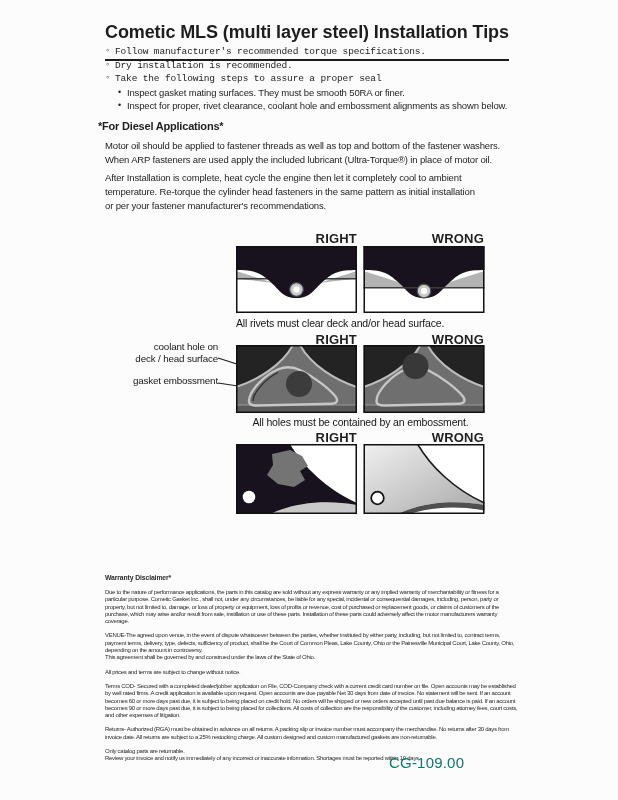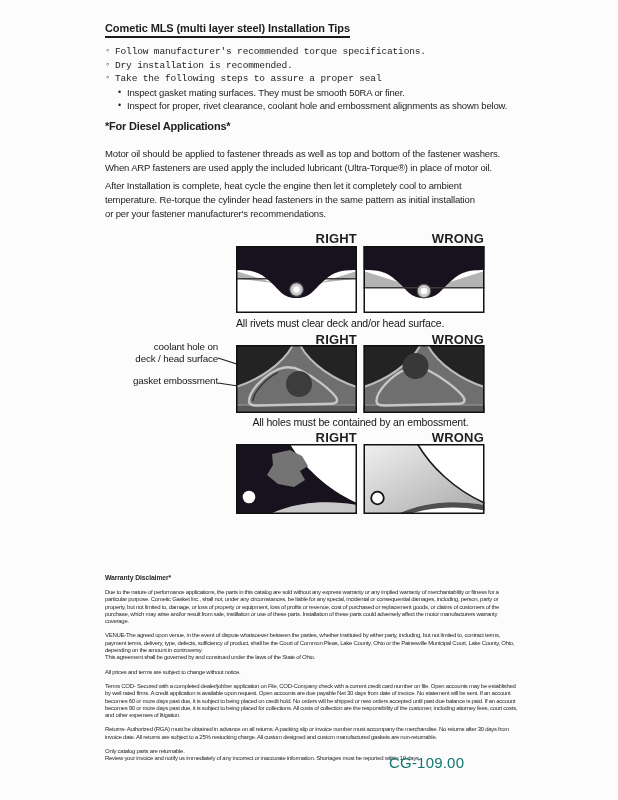--- a/index.html
+++ b/index.html
@@ -8,34 +8,34 @@
     position:relative; width:618px; height:800px;
     background:#fcfcfc; overflow:hidden;
     font-family:"Liberation Sans", sans-serif;
     color:#1d1d1d;
   }
   .abs { position:absolute; }
   .pre { white-space:pre-line; }
 
   .doc-title {
     left:105px; top:22px;
-    font-size:11px; font-weight:bold; letter-spacing:-0.1px;
-    border-bottom:2px solid #1c1c1c; padding-bottom:2px;
+    font-size:18px; font-weight:bold; letter-spacing:-0.1px;
+    border-bottom:2px solid #1c1c1c; padding-bottom:16px;
     display:inline-block;
     text-align:right;
   }
 
   .tips { left:105px; top:45px; width:430px; font-size:9.5px; letter-spacing:-0.15px; }
   .tips .item { position:relative; padding-left:10px; line-height:13.5px;font-family:Liberation Mono, monospace; }
   .tips .item::before { content:"\25E6"; position:absolute; left:0; top:0; font-size:9px; }
   .tips .subitem { position:relative; margin-left:13px; padding-left:9px; line-height:13.5px; }
   .tips .subitem::before { content:"\2022"; position:absolute; left:0; top:0; font-size:9px; }
 
-  .diesel-heading { left:105px; top:120px; font-size:11px; font-weight:bold; letter-spacing:-0.2px; }
-  .para { left:105px; width:420px; font-size:9.5px; letter-spacing:-0.15px; line-height:14.2px;margin-top:8px; }
+  .diesel-heading { left:98px; top:120px; font-size:11px; font-weight:bold; letter-spacing:-0.2px; }
+  .para { left:105px; width:420px; font-size:9.5px; letter-spacing:-0.15px; line-height:14.2px; }
   .p1 { top:139px; }
   .p2 { top:171px; }
   .p3 { top:216px; }
 
   .rw-label { width:121px; text-align:right; font-size:13px; font-weight:600; color:#1f1f1f; letter-spacing:0.2px; }
   .panel { width:121px; }
   .panel svg { display:block; }
   .caption { font-size:10.5px; letter-spacing:-0.15px; color:#151515; line-height:12px; }
 
   .r1-right-label { left:236px; top:231px; }

